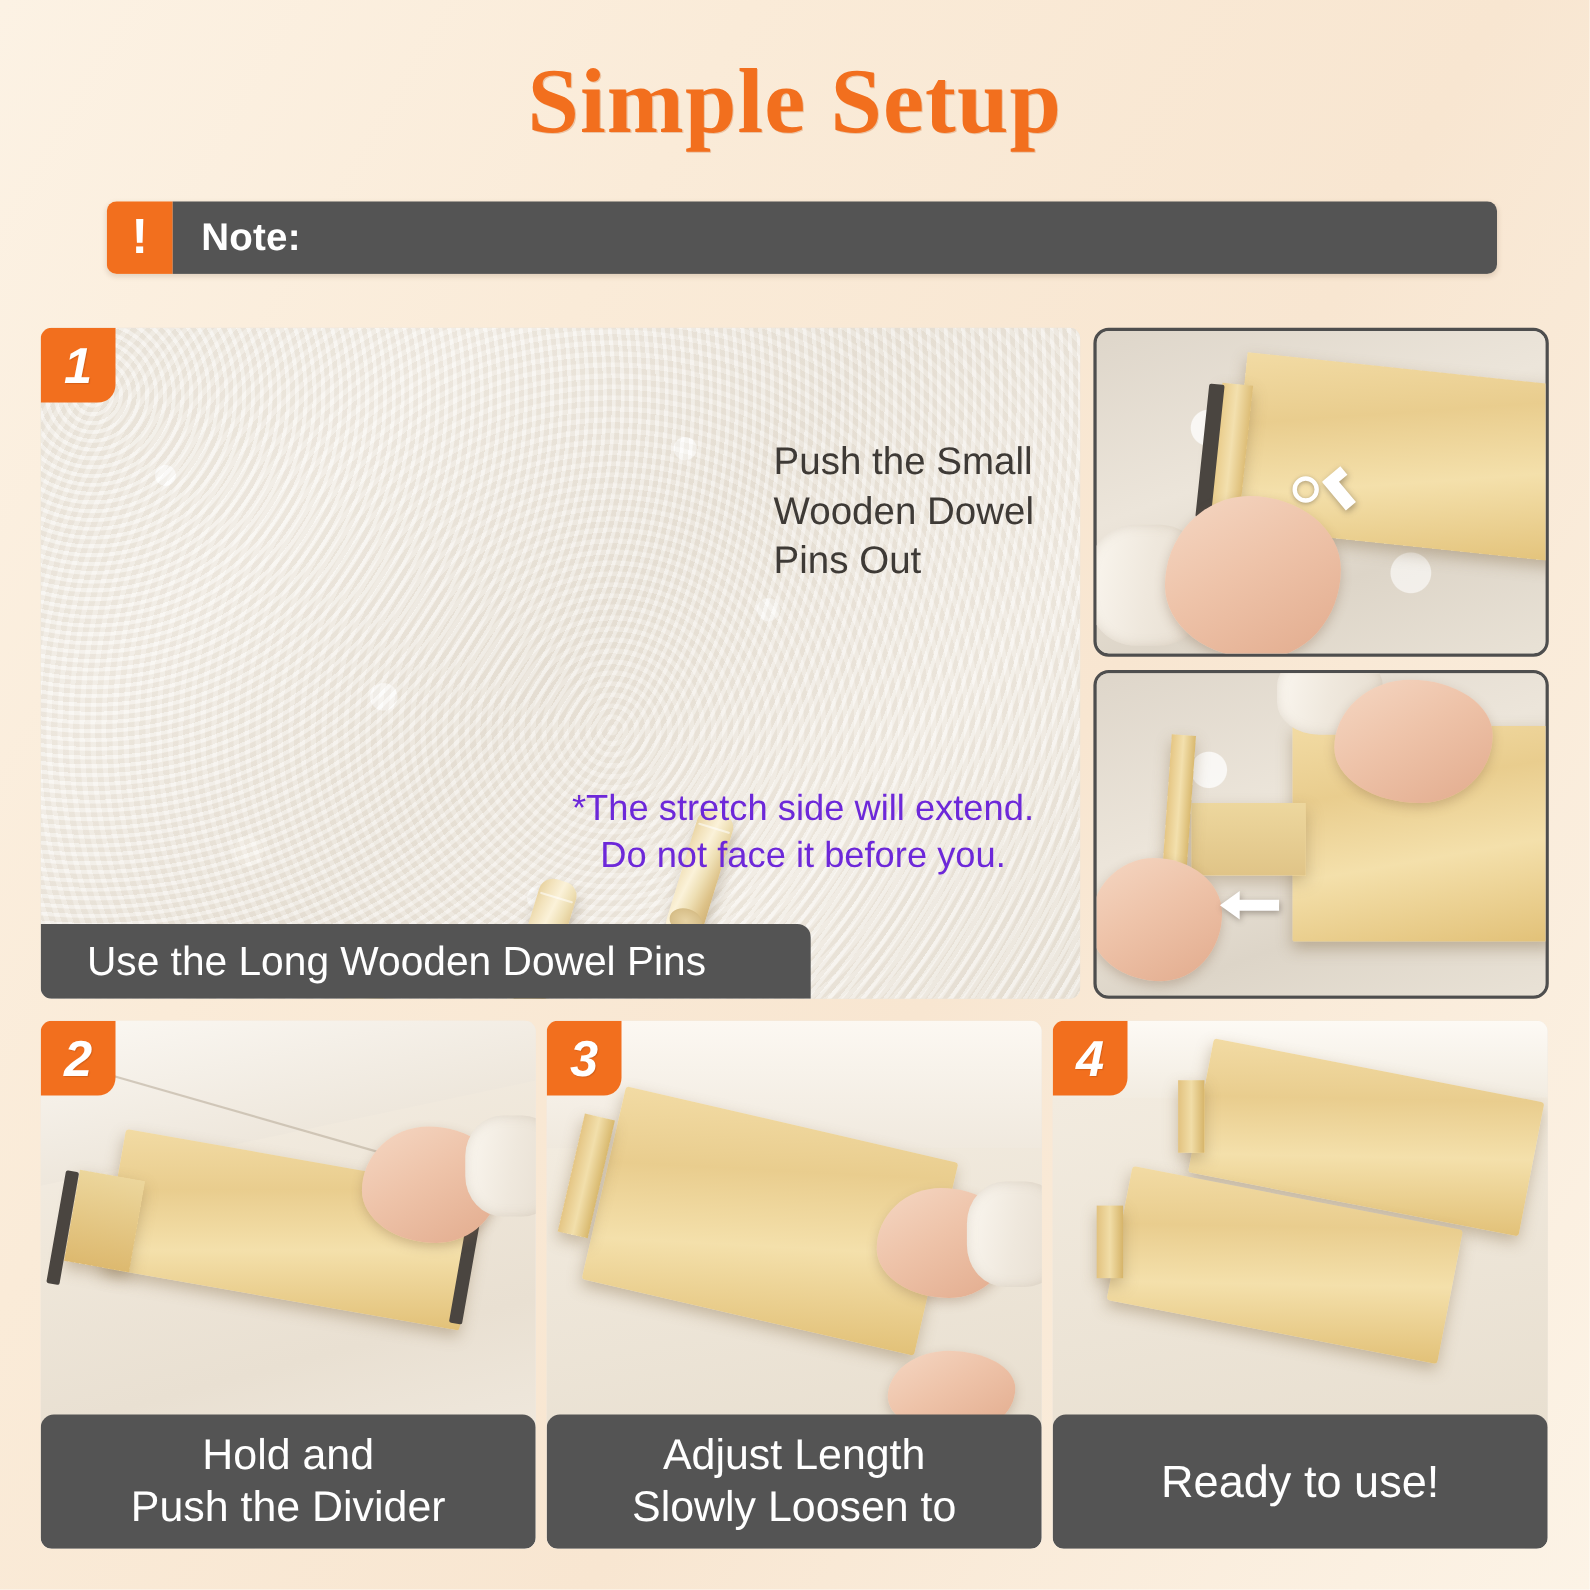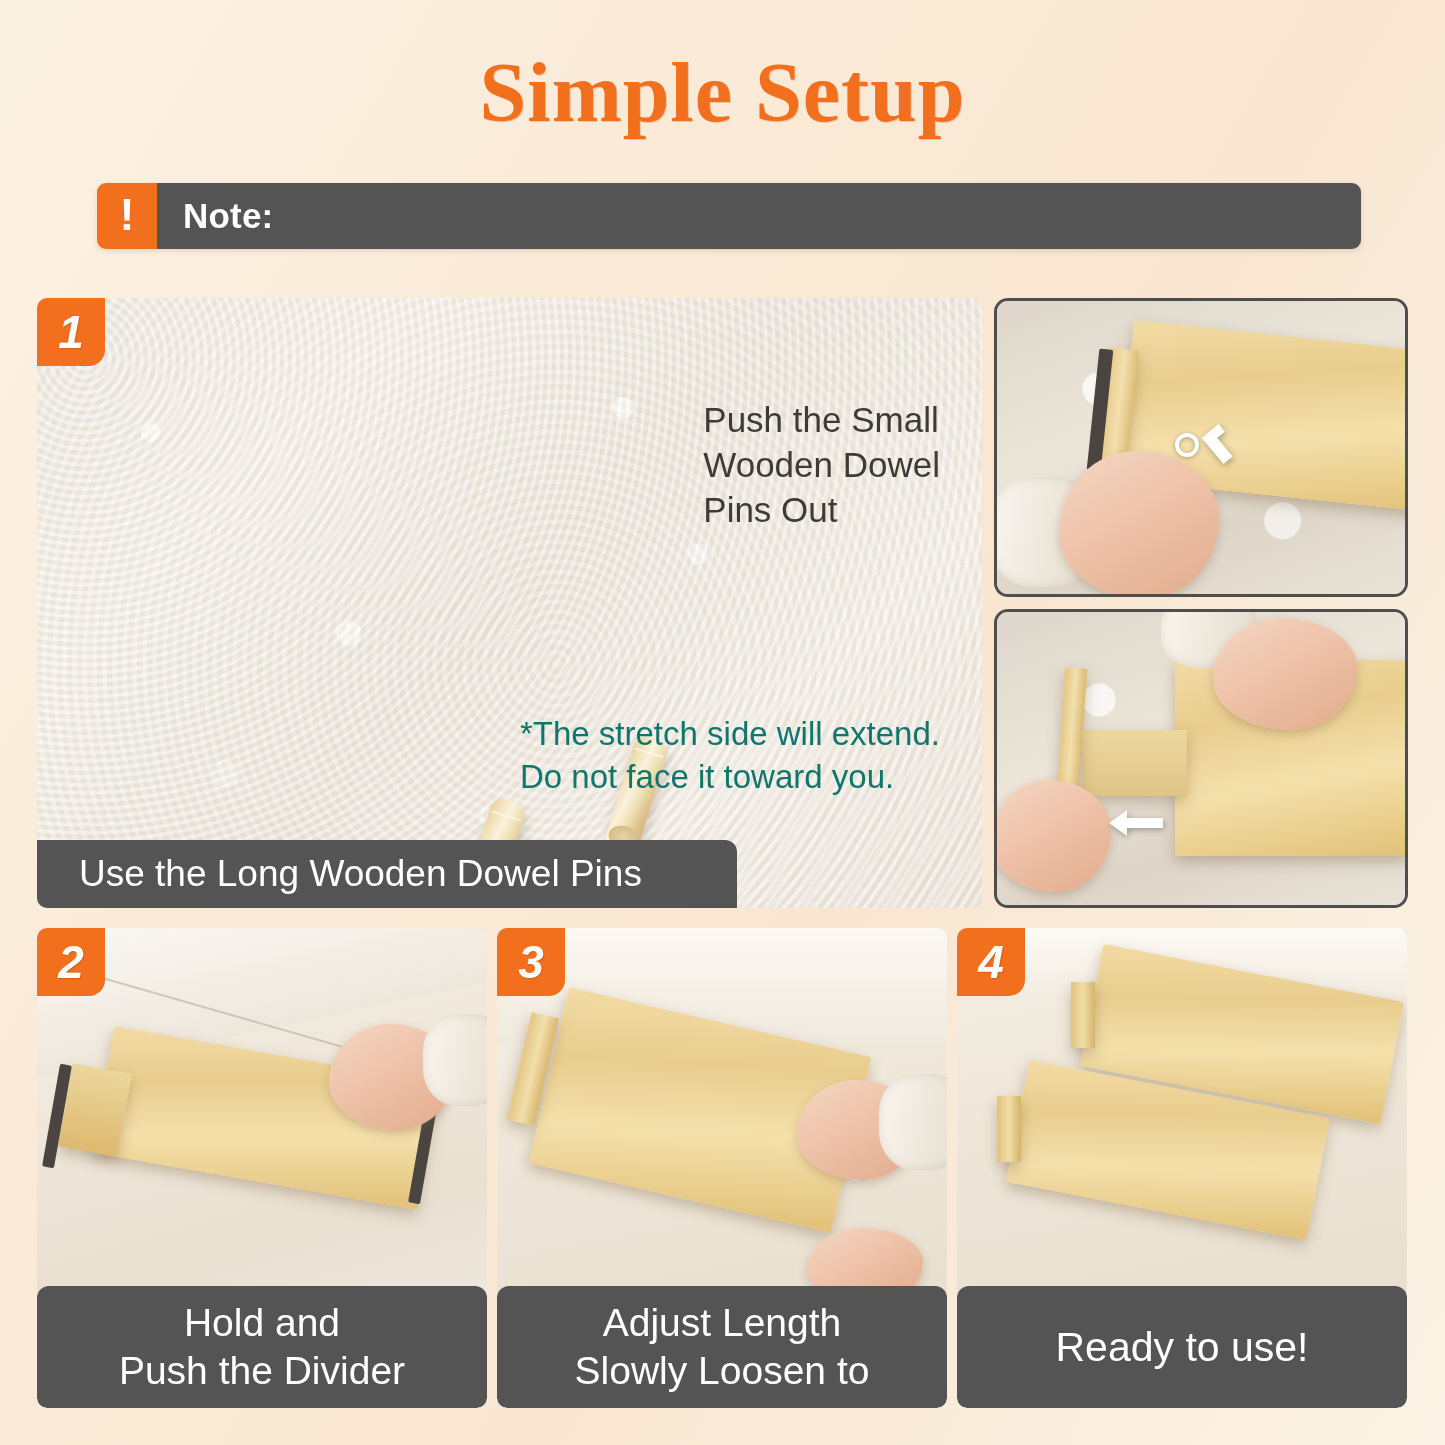--- a/index.html
+++ b/index.html
@@ -143,22 +143,22 @@
     right: 42px;
     top: 100px;
     color: #3e3a36;
     font-size: 35px;
     line-height: 1.28;
   }
   .s1-text-bottom {
     position: absolute;
     right: 42px;
     top: 415px;
-    text-align: left;
-    color: #0f766e;
+    text-align: center;
+    color: #6d28d9;
     font-size: 33px;
     line-height: 1.3;
   }
 
   
   .badge {
     position: absolute;
     left: 0; top: 0;
     width: 68px; height: 68px;
     background: #f26f1e;
@@ -321,21 +321,21 @@
       <div class="dowel d4"></div>
 
       <div class="s1-text-top">
         <div>Push the Small</div>
         <div>Wooden Dowel</div>
         <div>Pins Out</div>
       </div>
 
       <div class="s1-text-bottom">
         <div>*The stretch side will extend.</div>
-        <div>Do not face it toward you.</div>
+        <div>Do not face it before you.</div>
       </div>
 
       <div class="badge">1</div>
 
       <div class="caption s1-caption">Use the Long Wooden Dowel Pins</div>
     </div>
 
     <div class="thumb thumb-a">
       <div class="thumb-bg"></div>
       <div class="board" style="left:128px; top:36px; width:330px; height:160px; transform: rotate(6deg);"></div>

